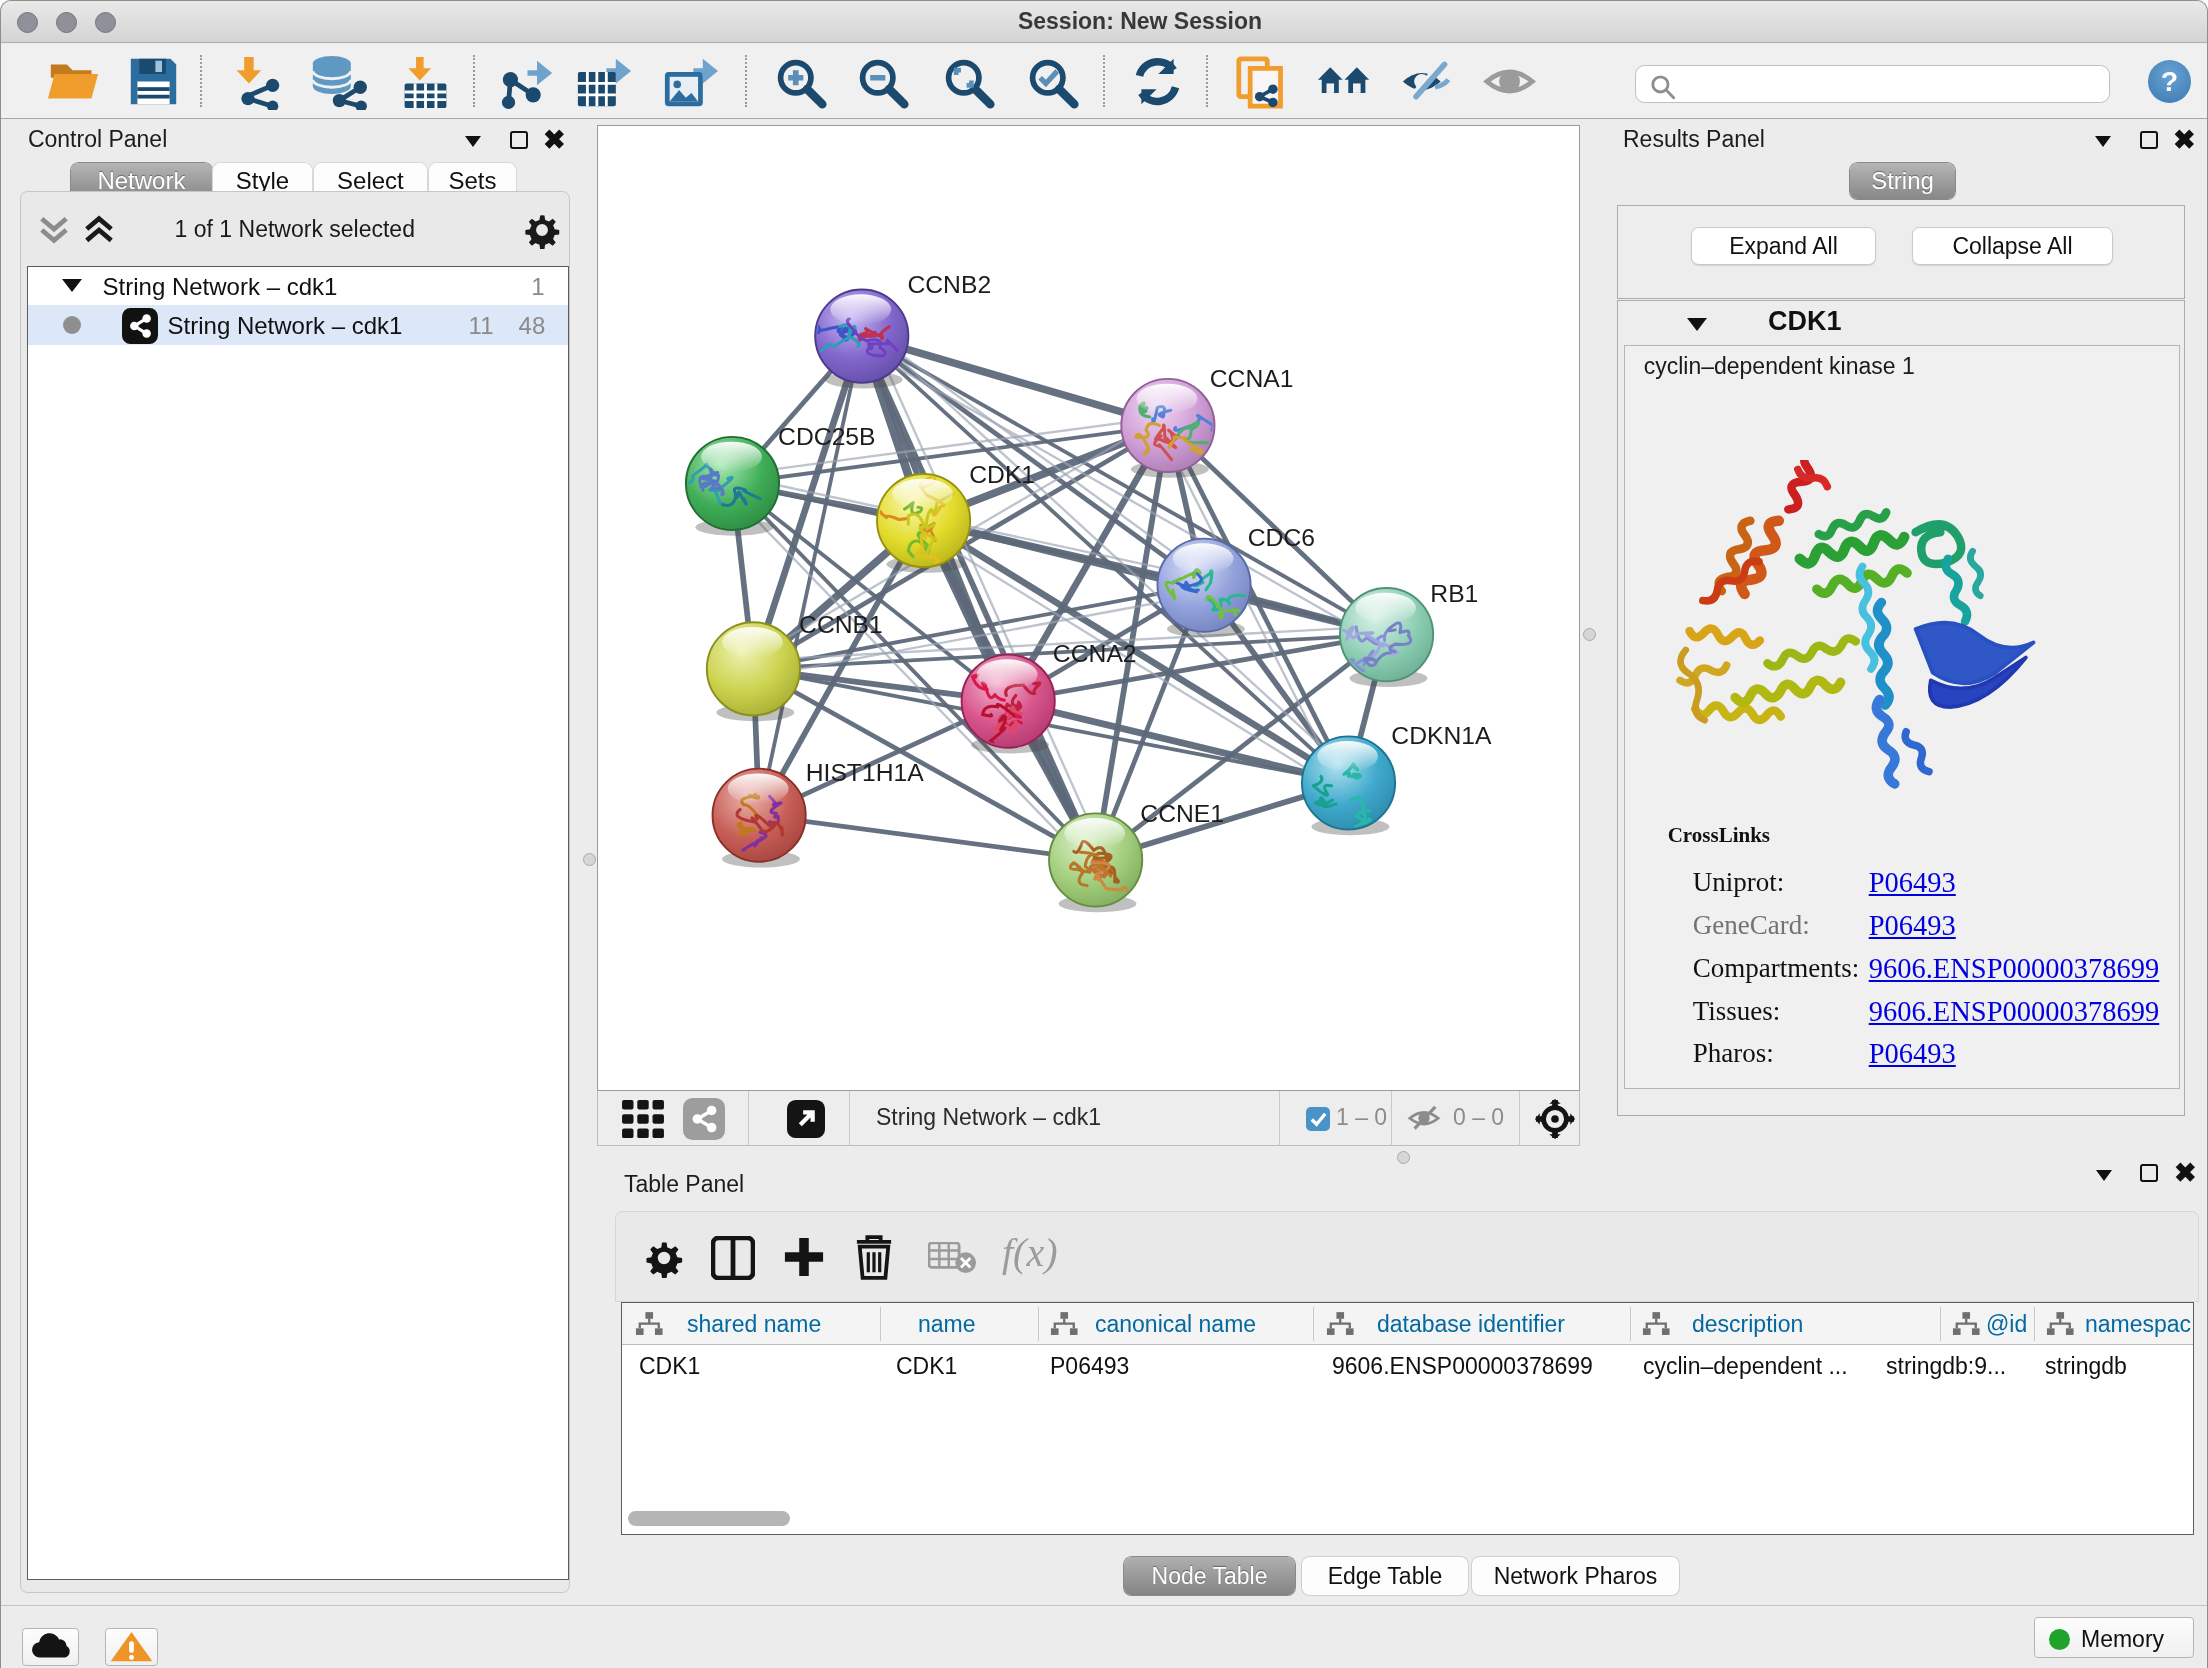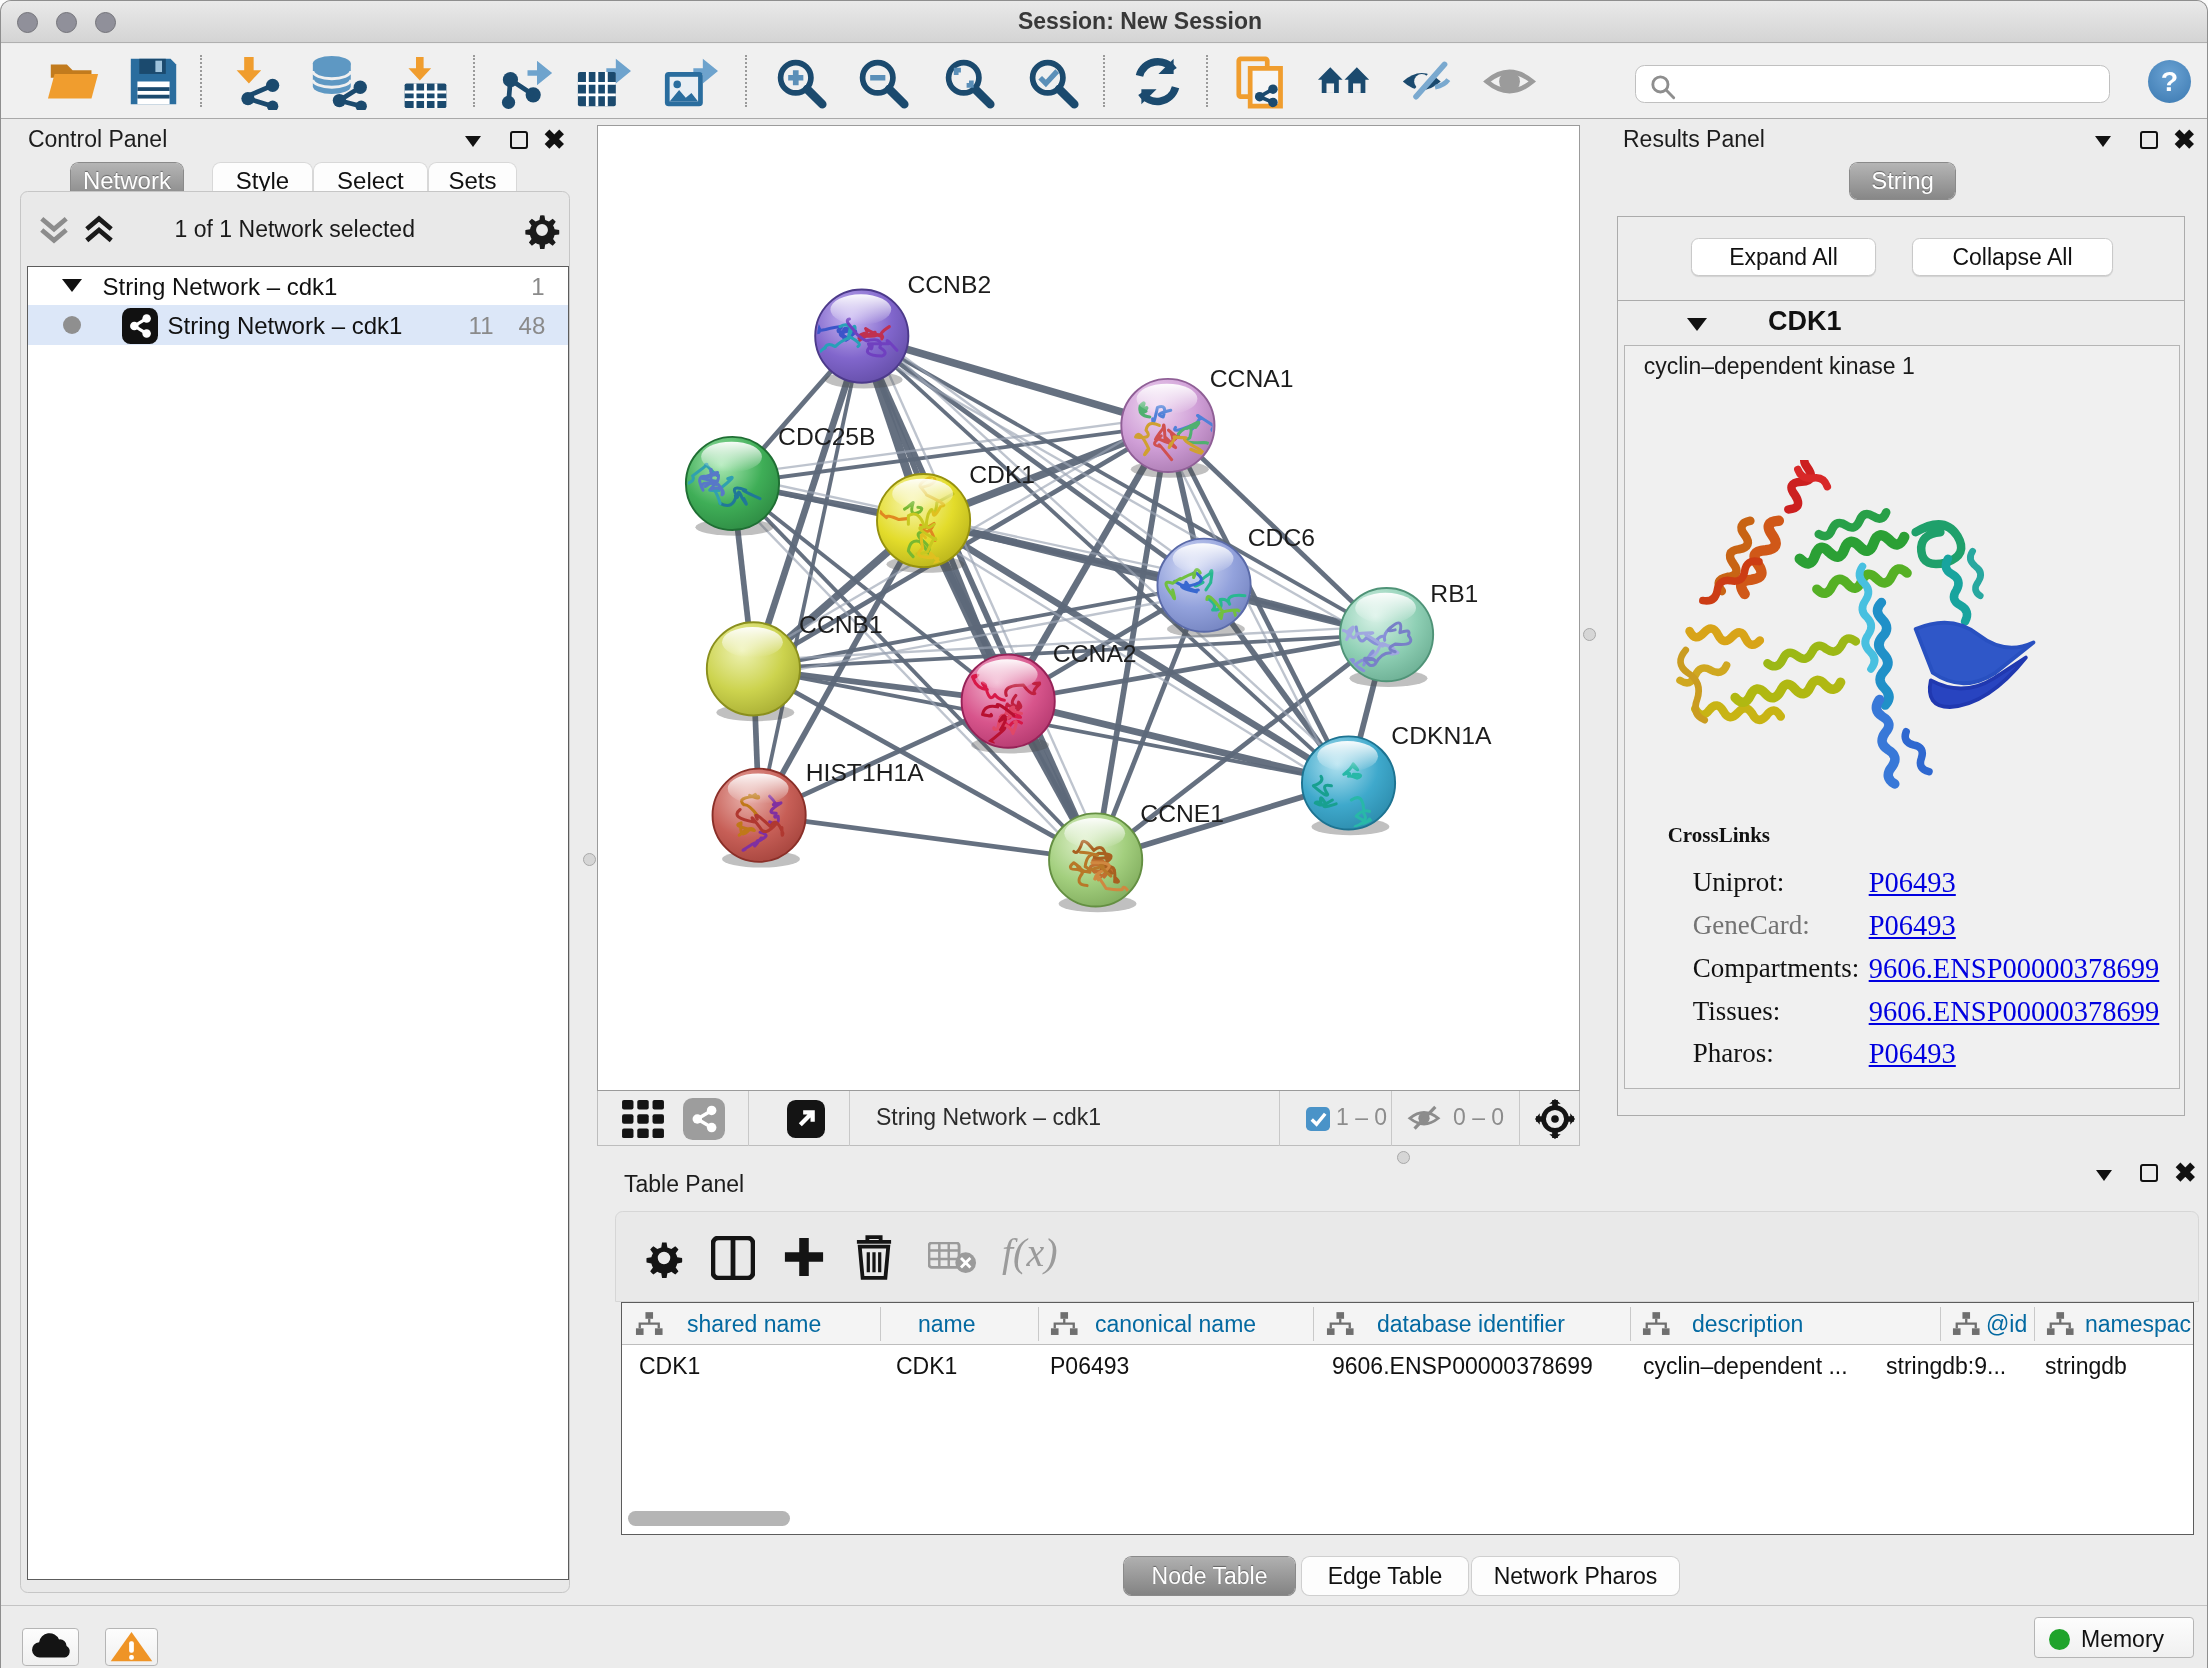--- a/index.html
+++ b/index.html
@@ -223,21 +223,21 @@
       </svg>
     </div>
   </div>
 
   <div id="cpanel">
     <div class="ptitle abs" style="left:25px; top:5.7px;">Control Panel</div>
     <div class="abs" style="left:462px; top:13.3px;"><span class="tri-down"></span></div>
     <div class="abs" style="left:507px; top:10.5px;"><span class="sq"></span></div>
     <div class="abs" style="left:540px; top:10.5px;"><span class="xx">✖</span></div>
 
-    <div class="tab tabsel" style="left:68px; top:43px; width:112px;">Network</div>
+    <div class="tab tabsel" style="left:68px; top:43px; width:141px;">Network</div>
     <div class="tab" style="left:210px; top:43px; width:99px;">Style</div>
     <div class="tab" style="left:311px; top:43px; width:113px;">Select</div>
     <div class="tab" style="left:426px; top:43px; width:87px;">Sets</div>
 
     <div id="cp-content">
       <div id="cp-bar">
         <svg class="abs" style="left:14.3px; top:9.5px;" width="32" height="34" viewBox="0 0 34 36">
           <path d="M4 6 l13 11 13-11 M4 18 l13 11 13-11" stroke="#8c8c8c" stroke-width="5" fill="none"></path>
         </svg>
         <svg class="abs" style="left:59px; top:9.5px;" width="32" height="34" viewBox="0 0 34 36">
@@ -619,21 +619,21 @@
       <path d="M15 5 h12 l-6 -5 z M15 37 h12 l-6 5 z M5 15 v12 l-5 -6 z M37 15 v12 l5 -6 z" fill="#141414"></path>
     </svg>
   </div>
 
   <div id="rpanel">
     <div class="ptitle abs" style="left:36px; top:5.7px;">Results Panel</div>
     <div class="abs" style="left:508px; top:13.3px;"><span class="tri-down"></span></div>
     <div class="abs" style="left:553px; top:10.5px;"><span class="sq"></span></div>
     <div class="abs" style="left:586px; top:10.5px;"><span class="xx">✖</span></div>
     <div class="tab tabsel" style="left:263px; top:43px; width:105px;">String</div>
-    <div class="rbox" style="top:96px; height:94px;">
+    <div class="rbox" style="top:85px; height:94px;">
       <div class="btn" style="left:73px; top:21px; width:185px;">Expand All</div>
       <div class="btn" style="left:294px; top:21px; width:201px;">Collapse All</div>
     </div>
     <div class="rbox" style="top:180px; height:816px;">
       <div class="abs" style="left:69px; top:17px; width:0; height:0; border-left:10.5px solid transparent; border-right:10.5px solid transparent; border-top:13.3px solid #111;"></div>
       <div class="abs" style="left:150px; top:4.8px; font-size:27px; font-weight:700; color:#111;">CDK1</div>
       <div class="abs" style="left:5.7px; top:44px; width:556px; height:744px; background:#f0f0f0; border:1px solid #b5b5b5;">
         <div class="abs" style="left:19px; top:6.7px; font-size:23px; color:#1a1a1a;">cyclin–dependent kinase 1</div>
         <svg class="abs" style="left:51px; top:114px;" width="371" height="342" viewBox="0 0 390 360">
           <g fill="none" stroke-linecap="round" stroke-linejoin="round">

